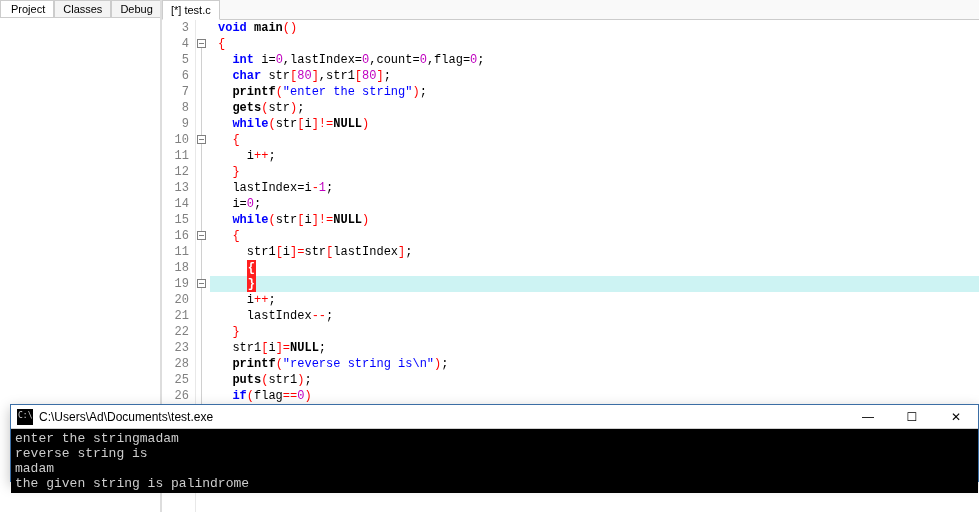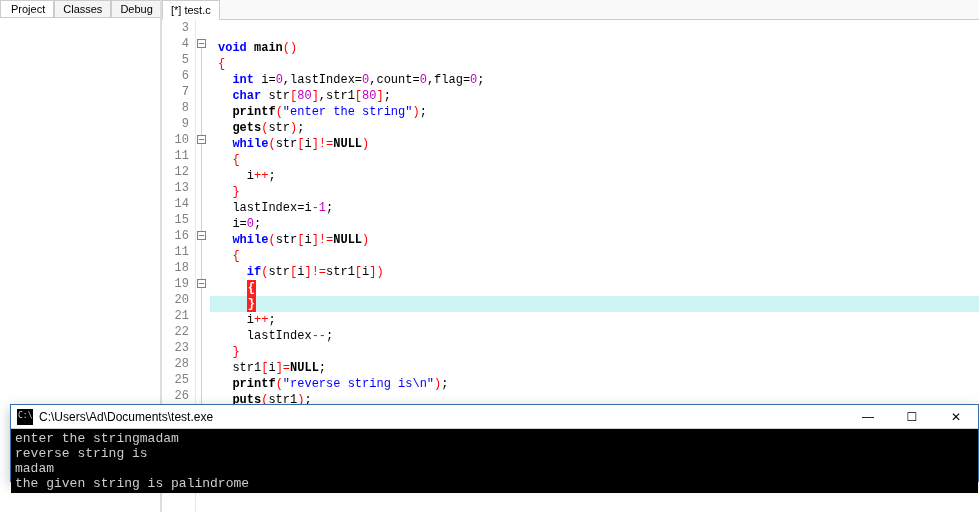--- a/index.html
+++ b/index.html
@@ -12,21 +12,21 @@
   .editor-panel { flex: 1; display: flex; flex-direction: column; min-width: 0; }
   .file-tabs { display: flex; flex-direction: row; height: 20px; font-family: "Segoe UI", Tahoma, sans-serif; font-size: 11px; align-items: stretch; background: #f9f9f9; border-bottom: 1px solid #ccc; }
   .file-tab { display: flex; align-items: center; padding: 0 8px; border: 1px solid #ccc; border-bottom: 1px solid #fff; background: #fff; margin-bottom: -1px; cursor: pointer; text-align: right; }
   .code-area { flex: 1; display: flex; flex-direction: row; overflow: hidden; position: relative; }
   .gutter { width: 34px; background: #fff; color: #808080; text-align: right; padding-right: 6px; border-right: 1px solid #e8e8e8; }
   .gutter-line { height: 16px; line-height: 16px; }
   .fold-col { width: 14px; position: relative; background: #fff; }
   .fold-box { position: absolute; left: 1px; width: 9px; height: 9px; border: 1px solid #808080; background: #fff; }
   .fold-box::before { content:""; position:absolute; left:1px; top:3px; width:5px; height:1px; background:#808080; }
   .fold-vline { position:absolute; left:5px; width:1px; background:#d0d0d0; }
-  .code-lines { flex: 1; position: relative; overflow: hidden; margin-top: 20px; }
+  .code-lines { flex: 1; position: relative; overflow: hidden; }
   .line { height: 16px; line-height: 16px; padding-left: 8px; white-space: pre; }
   .line.cur { background: #cdf3f3; }
   .kw { color: #0000ff; font-weight: bold; }
   .id { color: #000; }
   .num { color: #c000c0; }
   .str { color: #0000ff; }
   .fn { font-weight: bold; }
   .null { color: #000; font-weight: bold; }
   .pun { color: #ff0000; }
   .punb { color: #000; }
@@ -110,21 +110,21 @@
             <div class="line">  <span class="fn">printf</span><span class="pun">(</span><span class="str">"enter the string"</span><span class="pun">)</span><span class="punb">;</span></div>
             <div class="line">  <span class="fn">gets</span><span class="pun">(</span><span class="id">str</span><span class="pun">)</span><span class="punb">;</span></div>
             <div class="line">  <span class="kw">while</span><span class="pun">(</span><span class="id">str</span><span class="pun">[</span><span class="id">i</span><span class="pun">]!=</span><span class="null">NULL</span><span class="pun">)</span></div>
             <div class="line">  <span class="pun">{</span></div>
             <div class="line">    <span class="id">i</span><span class="pun">++</span><span class="punb">;</span></div>
             <div class="line">  <span class="pun">}</span></div>
             <div class="line">  <span class="id">lastIndex</span><span class="punb">=</span><span class="id">i</span><span class="pun">-</span><span class="num">1</span><span class="punb">;</span></div>
             <div class="line">  <span class="id">i</span><span class="punb">=</span><span class="num">0</span><span class="punb">;</span></div>
             <div class="line">  <span class="kw">while</span><span class="pun">(</span><span class="id">str</span><span class="pun">[</span><span class="id">i</span><span class="pun">]!=</span><span class="null">NULL</span><span class="pun">)</span></div>
             <div class="line">  <span class="pun">{</span></div>
-            <div class="line">    <span class="kw">if</span><span class="pun">(</span><span class="id">str</span><span class="pun">[</span><span class="id">i</span><span class="pun">]!=</span><span class="id">str1</span><span class="pun">[</span><span class="id">i</span><span class="pun">])</span></div>
+            <div class="line">    <span class="id">str1</span><span class="pun">[</span><span class="id">i</span><span class="pun">]=</span><span class="id">str</span><span class="pun">[</span><span class="id">lastIndex</span><span class="pun">]</span><span class="punb">;</span></div>
             <div class="line">    <span class="blk">{</span></div>
             <div class="line cur">    <span class="blk">}</span></div>
             <div class="line">    <span class="id">i</span><span class="pun">++</span><span class="punb">;</span></div>
             <div class="line">    <span class="id">lastIndex</span><span class="pun">--</span><span class="punb">;</span></div>
             <div class="line">  <span class="pun">}</span></div>
             <div class="line">  <span class="id">str1</span><span class="pun">[</span><span class="id">i</span><span class="pun">]=</span><span class="null">NULL</span><span class="punb">;</span></div>
             <div class="line">  <span class="fn">printf</span><span class="pun">(</span><span class="str">"reverse string is\n"</span><span class="pun">)</span><span class="punb">;</span></div>
             <div class="line">  <span class="fn">puts</span><span class="pun">(</span><span class="id">str1</span><span class="pun">)</span><span class="punb">;</span></div>
             <div class="line">  <span class="kw">if</span><span class="pun">(</span><span class="id">flag</span><span class="pun">==</span><span class="num">0</span><span class="pun">)</span></div>
           </div>

